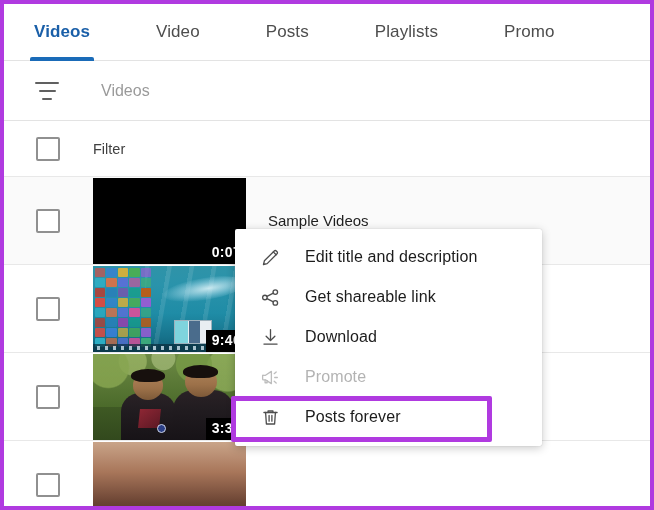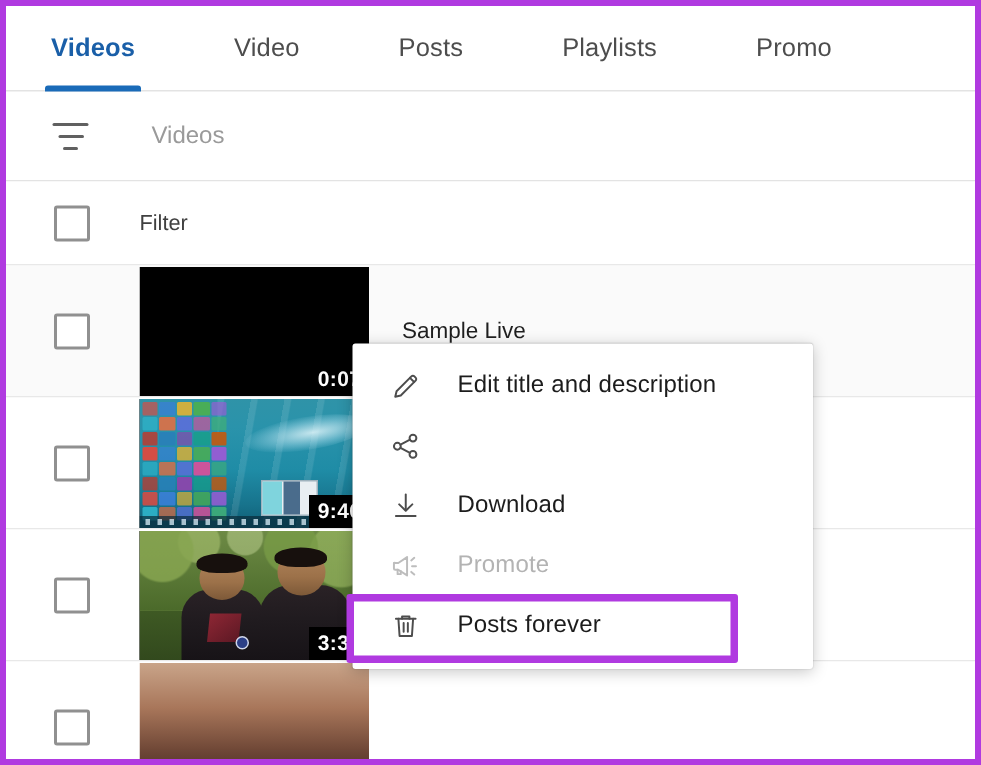--- a/index.html
+++ b/index.html
@@ -335,21 +335,21 @@
       <div class="cb"></div>
       <div class="headlabel">Filter</div>
     </div>
 
     <div class="vrow selected">
       <div class="cb"></div>
       <div class="thumbwrap">
         <div class="thumb-black"></div>
         <div class="dur">0:07</div>
       </div>
-      <div class="vtitle">Sample Live</div>
+      <div class="vtitle">Sample Videos</div>
     </div>
 
     <div class="vrow">
       <div class="cb"></div>
       <div class="thumbwrap">
         <div class="thumb-desktop">
           <div class="rays"></div>
           <div class="whale"></div>
           <div class="icons">
               <span style="background: rgb(228, 72, 61); opacity: 0.65;"></span>
@@ -460,20 +460,21 @@
 
       <div class="mitem">
         <span class="mico">
           <svg width="21" height="21" viewBox="0 0 24 24" fill="none" stroke="currentColor" stroke-width="1.5" stroke-linecap="round" stroke-linejoin="round">
             <circle cx="17.5" cy="5.8" r="2.6"></circle>
             <circle cx="5.6" cy="12" r="2.6"></circle>
             <circle cx="17.5" cy="18.2" r="2.6"></circle>
             <path d="M8 10.8l7.2-3.8M8 13.2l7.2 3.8"></path>
           </svg>
         </span>
+        <span class="mlabel">Get shareable link</span>
       </div>
 
       <div class="mitem">
         <span class="mico">
           <svg width="21" height="21" viewBox="0 0 24 24" fill="none" stroke="currentColor" stroke-width="1.5" stroke-linecap="round" stroke-linejoin="round">
             <path d="M12 3v12"></path>
             <path d="M7 10.6l5 4.8 5-4.8"></path>
             <path d="M4.5 19.5h15"></path>
           </svg>
         </span>

